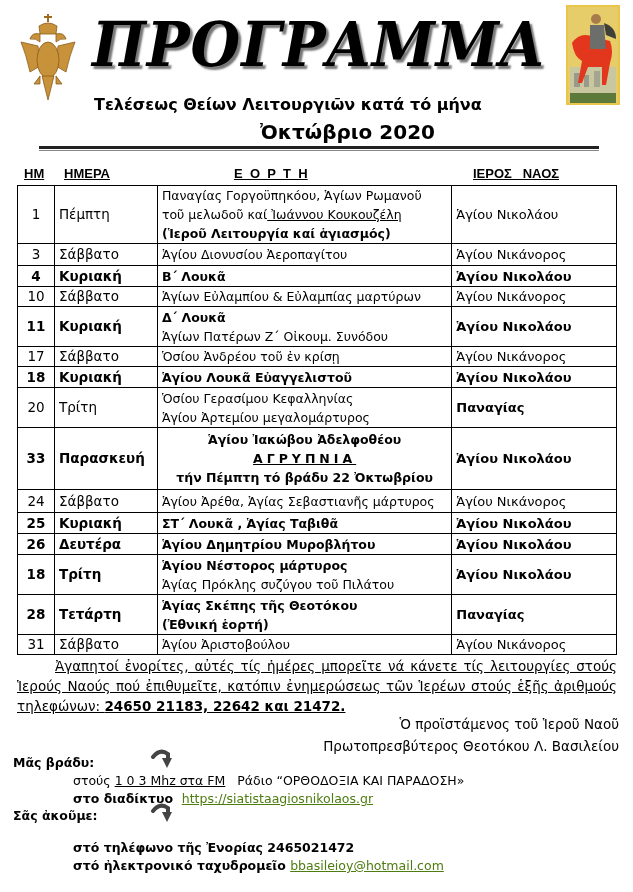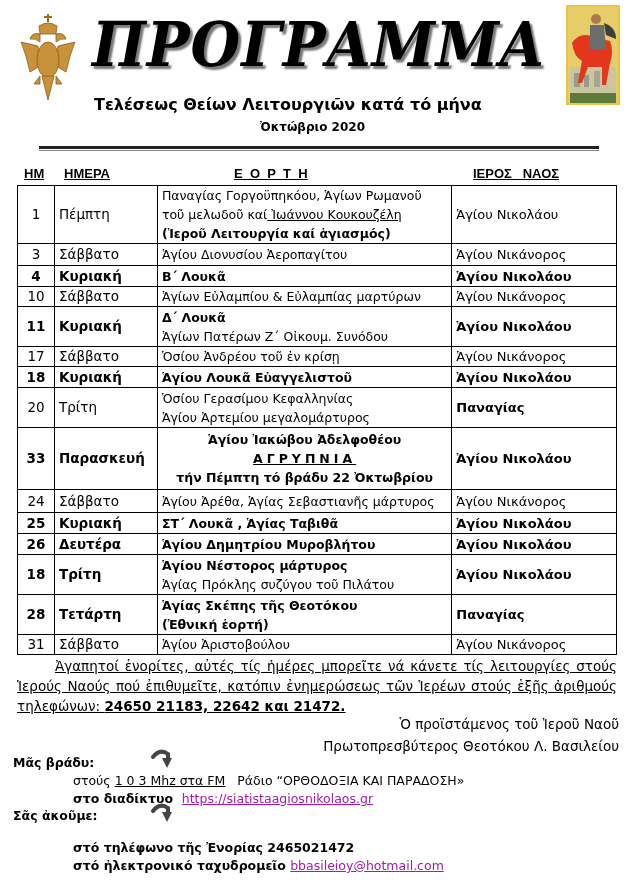--- a/index.html
+++ b/index.html
@@ -14,21 +14,21 @@
       font-family: "DejaVu Serif", serif; font-style: italic; font-weight: bold;
       font-size: 62px; letter-spacing: 1px; line-height: 78px; color: #000;
       text-shadow: 3px 3px 2px #777;
       transform: scaleX(0.92); transform-origin: left center; white-space: nowrap;
     }
     .subtitle {
       position: absolute; left: 94px; top: 95px; font-weight: bold; font-size: 16px;
       white-space: nowrap;
     }
     .month {
-      position: absolute; left: 260px; top: 120px; font-weight: bold; font-size: 12px;
+      position: absolute; left: 260px; top: 120px; font-weight: bold; font-size: 20px;
       white-space: nowrap;
     }
     .rule { position: absolute; left: 39px; width: 560px; top: 146px; height: 5px;
             border-top: 3px solid #222; border-bottom: 1px solid #888; }
 
     .col-head { position: absolute; top: 166px; font-weight: bold; font-size: 13px;
                 text-decoration: underline; font-family: "Liberation Sans", sans-serif; }
 
     table.schedule {
       position: absolute; left: 17px; top: 185px; width: 600px;
@@ -47,21 +47,21 @@
     .spaced { letter-spacing: 4px; }
 
     .note {
       position: absolute; left: 17px; top: 656px; width: 600px; font-size: 13.5px;
       line-height: 20px; text-align: justify; text-indent: 38px; text-decoration: underline;
     }
     .sig { position: absolute; right: 14px; font-size: 13.5px; text-align: right; white-space: nowrap; }
     .lbl { position: absolute; left: 13px; font-size: 12.5px; font-weight: bold; }
     .line { position: absolute; left: 73px; font-size: 12.5px; white-space: nowrap; }
     .line.b { font-weight: bold; }
-    a.link { color: #a21caf; text-decoration: underline; }
+    a.link { color: #4d7c0f; text-decoration: underline; }
     .arrow { position: absolute; width: 24px; height: 22px; }
   </style>
 </head>
 <body>
 
 <svg class="eagle" viewBox="0 0 60 92">
   <g fill="#c8923a" stroke="#8a5a1c" stroke-width="0.8">
     <line x1="30" y1="2" x2="30" y2="10" stroke="#a06a20" stroke-width="2"></line>
     <line x1="26" y1="5" x2="34" y2="5" stroke="#a06a20" stroke-width="2"></line>
     <path d="M21 14 Q30 8 39 14 L38 22 L22 22 Z"></path>

